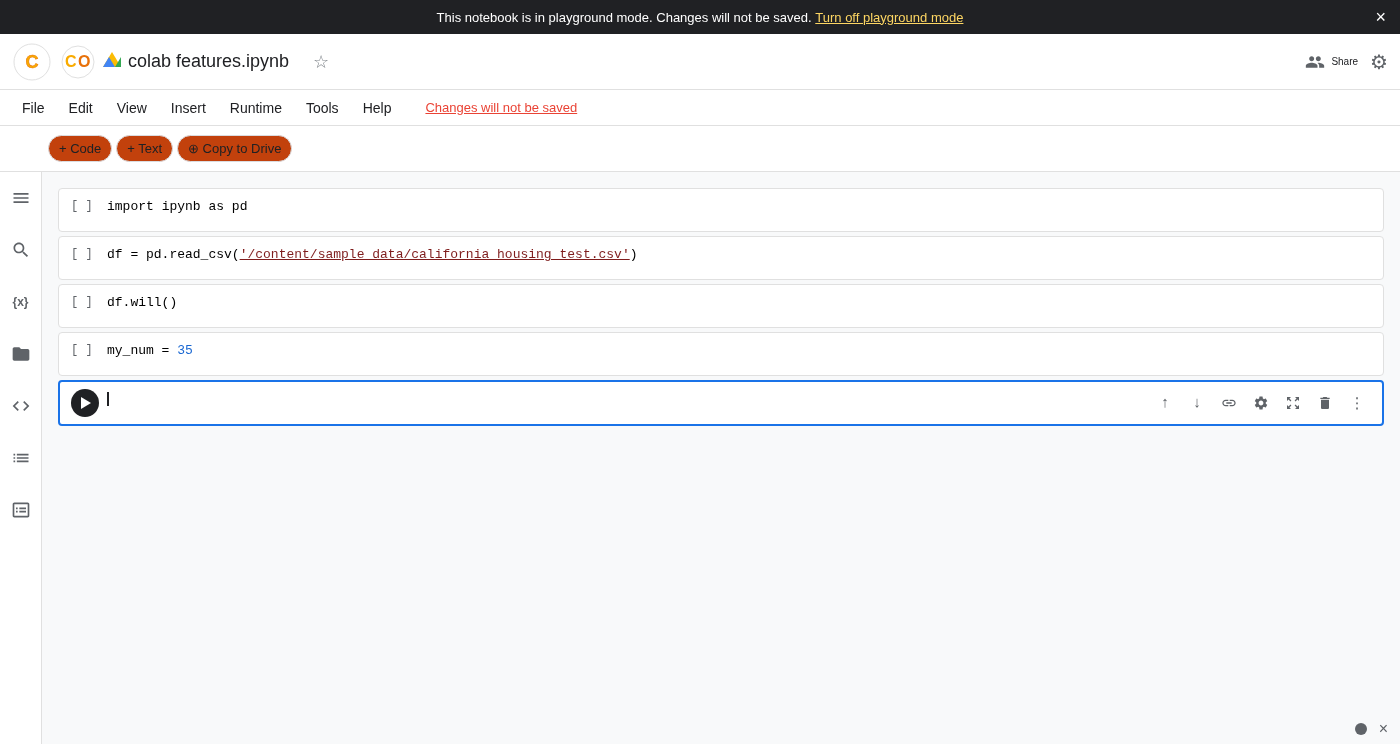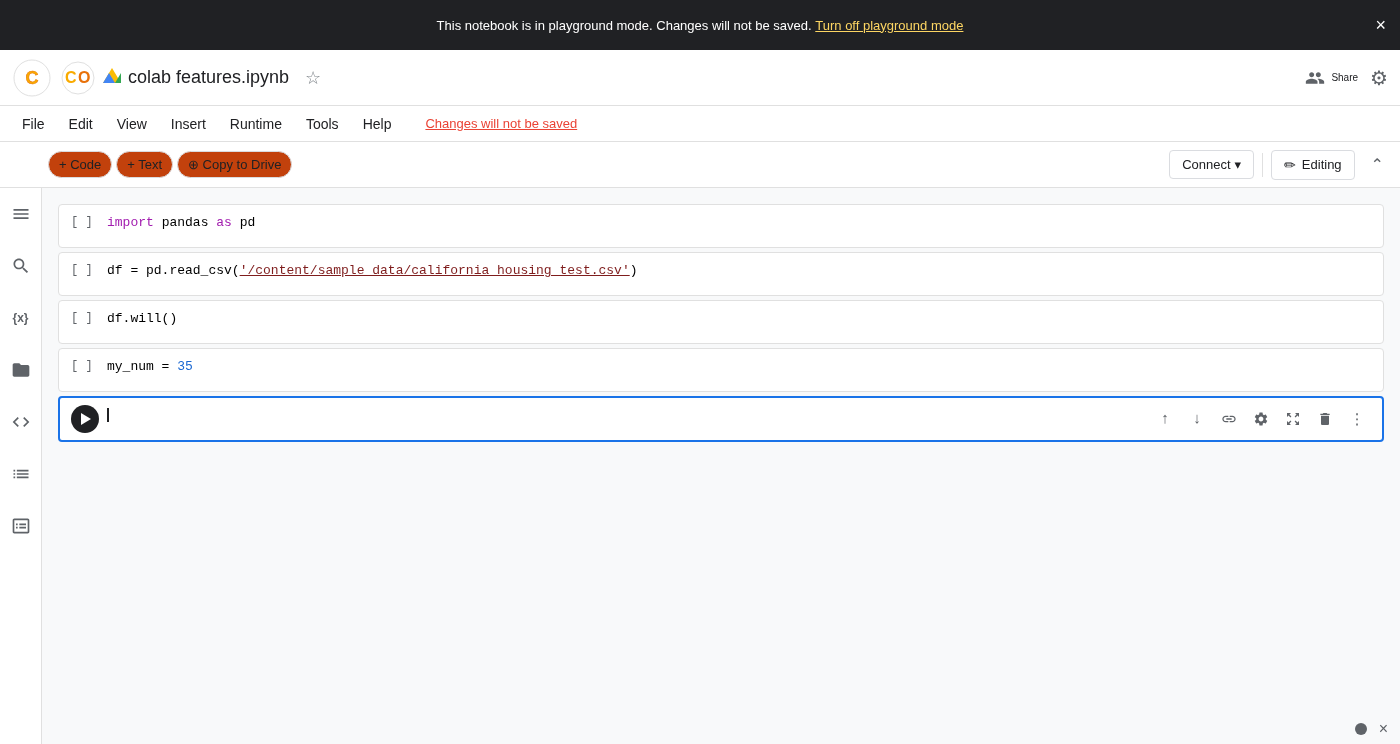--- a/index.html
+++ b/index.html
@@ -5,21 +5,21 @@
     * { box-sizing: border-box; margin: 0; padding: 0; }
     body { font-family: 'Arial', sans-serif; background: #fff; overflow: hidden; width: 1400px; height: 744px; }
 
     
     #top-banner {
       background: #202124;
       color: #fff;
       text-align: center;
       padding: 6px 12px;
       font-size: 13px;
-      height: 50px;
+      height: 34px;
       display: flex;
       align-items: center;
       justify-content: center;
       position: relative;
     }
     #top-banner a {
       color: #fdd663;
       text-decoration: underline;
       cursor: pointer;
     }
@@ -49,21 +49,21 @@
       flex-shrink: 0;
     }
     #drive-icon {
       margin-right: 6px;
       flex-shrink: 0;
     }
     #notebook-title {
       font-size: 18px;
       color: #202124;
       font-weight: 400;
-      margin-right: 16px;
+      margin-right: 24px;
     }
     #star-icon {
       color: #80868b;
       font-size: 18px;
       margin-right: 16px;
       cursor: pointer;
     }
     #header-right {
       margin-left: auto;
       display: flex;
@@ -223,21 +223,21 @@
       white-space: nowrap;
       padding-top: 2px;
       min-width: 28px;
     }
     .cell-content {
       flex: 1;
       line-height: 1.6;
     }
 
     
-    .kw { color: #a21caf; }
+    .kw { color: #000000; }
     .str { color: #7f1d1d; }
     .num { color: #1967d2; }
 
     
     .cell-active {
       border: 2px solid #1a73e8;
       padding: 7px 11px;
     }
     .cell-toolbar {
       display: flex;
@@ -366,32 +366,20 @@
   <span class="menu-item">Tools</span>
   <span class="menu-item">Help</span>
   <span id="changes-warning" style="color:#ea4335;font-size:13px;margin-left:20px;text-decoration:underline;cursor:pointer">Changes will not be saved</span>
 </div>
 
 <div id="toolbar">
   <button class="toolbar-btn">+ Code</button>
   <button class="toolbar-btn">+ Text</button>
   <button class="toolbar-btn">⊕ Copy to Drive</button>
 
-  <div id="toolbar-right">
-    <button id="connect-btn">
-      <span>Connect</span>
-      <span>▾</span>
-    </button>
-    <div style="width:1px;height:24px;background:#e0e0e0"></div>
-    <button id="editing-btn">
-      <span style="font-size:14px;">✏</span>
-      <span>Editing</span>
-    </button>
-    <span id="collapse-btn" style="cursor:pointer;color:#5f6368;font-size:16px;">⌃</span>
-  </div>
 </div>
 
 <div id="main-layout">
 
   <div id="sidebar">
     <div class="sidebar-icon">
       <svg width="20" height="20" viewBox="0 0 24 24">
           <path d="M3 18h18v-2H3v2zm0-5h18v-2H3v2zm0-7v2h18V6H3z" fill="#5f6368"></path>
         </svg>
     </div>
@@ -424,21 +412,21 @@
         </svg>
     </div>
   </div>
 
   <div id="notebook">
 
     <div class="cell">
       <span class="cell-bracket">[ ]</span>
       <div class="cell-content">
         <span class="kw">import</span>
-        <span> pandas </span>
+        <span> ipynb </span>
         <span class="kw">as</span>
         <span> pd</span>
       </div>
     </div>
 
     <div class="cell">
       <span class="cell-bracket">[ ]</span>
       <div class="cell-content">
         <span>df = pd.read_csv(</span><span class="str" style="text-decoration:underline">'/content/sample_data/california_housing_test.csv'</span><span>)</span>
       </div>

